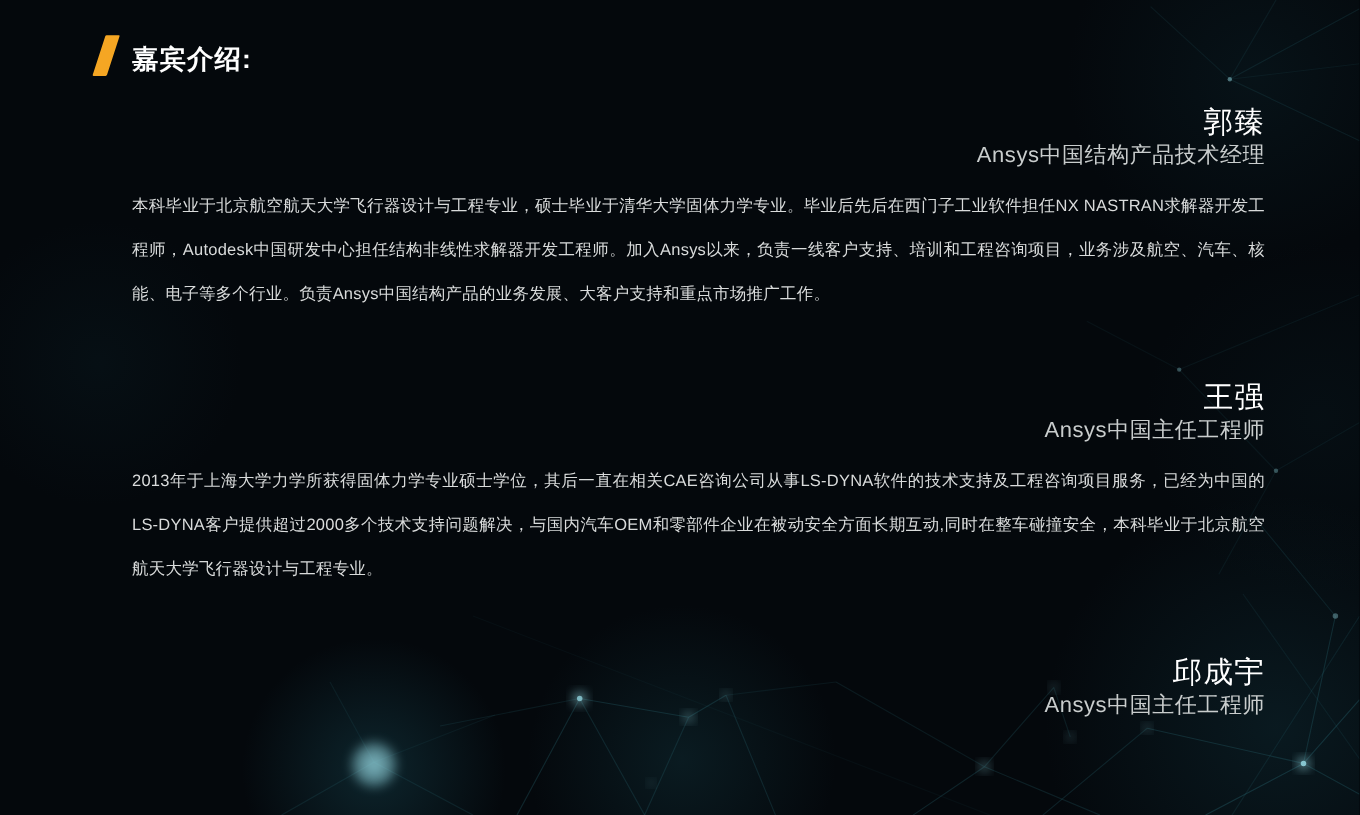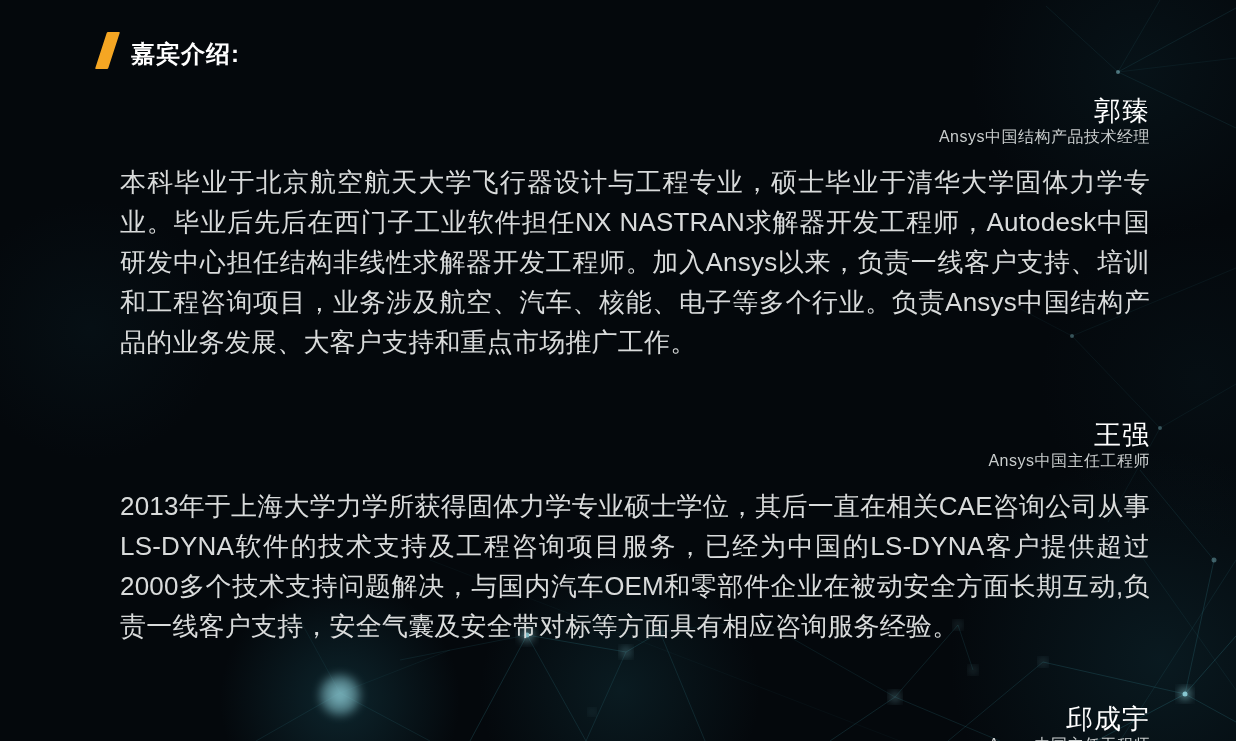--- a/index.html
+++ b/index.html
@@ -27,42 +27,42 @@
       radial-gradient(circle at 1140px 70px, rgba(18,55,66,0.22), transparent 170px),
       radial-gradient(circle at 90px 330px, rgba(16,48,58,0.18), transparent 130px),
       radial-gradient(circle at 1200px 380px, rgba(16,48,58,0.16), transparent 160px);
   }
   .plexus{position:absolute;left:0;top:0;pointer-events:none;}
   .plexus line{stroke:var(--network);stroke-width:1;}
   .plexus circle{fill:#8fd0da;}
   .content{
     position:absolute;left:120px;top:38px;width:1030px;
   }
-  .heading-row{display:flex;align-items:center;margin-bottom:26px;position:relative;margin-left:11px;}
+  .heading-row{display:flex;align-items:center;margin-bottom:26px;position:relative;}
   .slash{
     position:absolute;left:-30px;top:-6px;
     width:13px;height:37px;background:var(--accent);
     transform:skewX(-18deg);border-radius:1px;
   }
   .heading{
     font-size:24px;font-weight:700;color:var(--text-primary);
     letter-spacing:1px;
   }
   .guest{margin-bottom:58px;}
   .name-row{display:flex;align-items:flex-end;margin-bottom:10px;flex-direction:column;}
   .gname{
     font-size:27px;font-weight:400;color:var(--text-primary);
     letter-spacing:1px;line-height:1.15;
   }
   .gtitle{
-    font-size:16px;font-weight:400;color:var(--text-title);
+    font-size:20px;font-weight:400;color:var(--text-title);
     margin-left:22px;padding-bottom:4px;letter-spacing:0.5px;
   }
   .bio{
-    font-size:26px;font-weight:400;color:var(--text-body);
+    font-size:15px;font-weight:400;color:var(--text-body);
     line-height:40px;text-align:justify;letter-spacing:0.2px;
   }
 </style>
 </head>
 <body>
 
 <div class="page">
 
   <div class="bg-glow"></div>
 
@@ -146,21 +146,21 @@
         <span class="gtitle">Ansys中国结构产品技术经理</span>
       </div>
       <p class="bio">本科毕业于北京航空航天大学飞行器设计与工程专业，硕士毕业于清华大学固体力学专业。毕业后先后在西门子工业软件担任NX NASTRAN求解器开发工程师，Autodesk中国研发中心担任结构非线性求解器开发工程师。加入Ansys以来，负责一线客户支持、培训和工程咨询项目，业务涉及航空、汽车、核能、电子等多个行业。负责Ansys中国结构产品的业务发展、大客户支持和重点市场推广工作。</p>
     </section>
 
     <section class="guest">
       <div class="name-row">
         <span class="gname">王强</span>
         <span class="gtitle">Ansys中国主任工程师</span>
       </div>
-      <p class="bio">2013年于上海大学力学所获得固体力学专业硕士学位，其后一直在相关CAE咨询公司从事LS-DYNA软件的技术支持及工程咨询项目服务，已经为中国的LS-DYNA客户提供超过2000多个技术支持问题解决，与国内汽车OEM和零部件企业在被动安全方面长期互动,负责一线客户支持，安全气囊及安全带对标等方面具有相应咨询服务经验。</p>
+      <p class="bio">2013年于上海大学力学所获得固体力学专业硕士学位，其后一直在相关CAE咨询公司从事LS-DYNA软件的技术支持及工程咨询项目服务，已经为中国的LS-DYNA客户提供超过2000多个技术支持问题解决，与国内汽车OEM和零部件企业在被动安全方面长期互动,同时在整车碰撞安全，本科毕业于北京航空航天大学飞行器设计与工程专业。</p>
     </section>
 
     <section class="guest">
       <div class="name-row">
         <span class="gname">邱成宇</span>
         <span class="gtitle">Ansys中国主任工程师</span>
       </div>
     </section>
 
   </div>

